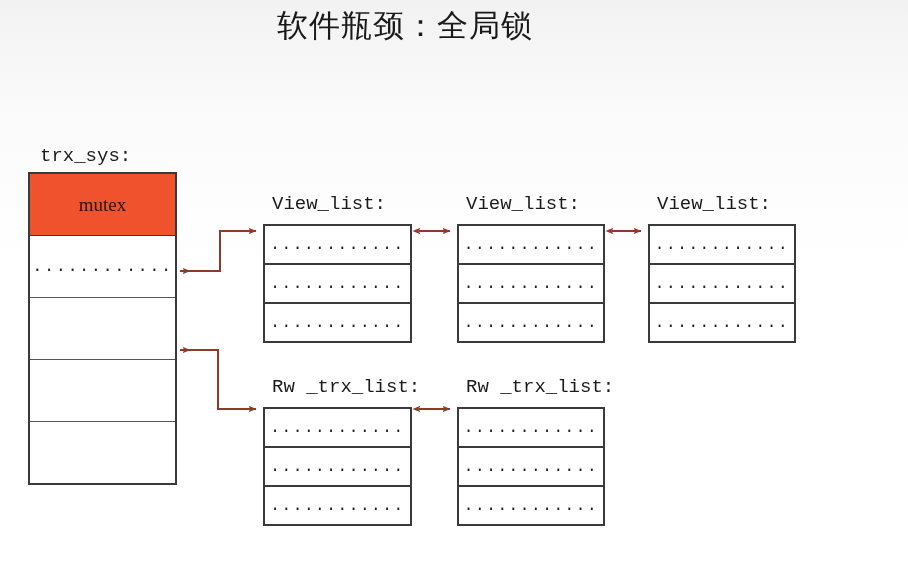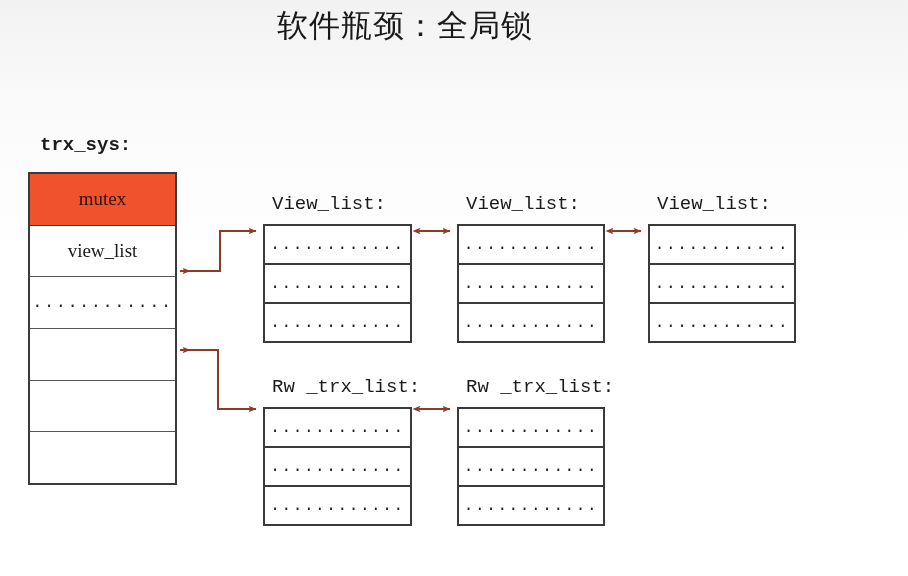--- a/index.html
+++ b/index.html
@@ -84,32 +84,31 @@
   }
   .listbox .cell:last-child { border-bottom: none; }
 
   
   .conn {
     position: absolute;
     pointer-events: none;
   }
   .conn svg { display: block; overflow: visible; }
 
-  #trx-sys-label { left: 40px; top: 134px; font-weight: bold; }
+  #trx-sys-label { left: 40px; top: 145px; }
 </style>
 </head>
 <body>
 
 <div id="slide-title">软件瓶颈：全局锁</div>
 
 <div class="box-label" id="trx-sys-label">trx_sys:</div>
 
 <div class="struct" id="trx-sys-box" style="left:28px; top:172px; width:149px; height:313px;">
   <div class="cell highlight">mutex</div>
-  <div class="cell">view_list</div>
   <div class="cell dots">............</div>
   <div class="cell"></div>
   <div class="cell"></div>
   <div class="cell"></div>
 </div>
 
 <div class="box-label" style="left:272px; top:193px;">View_list:</div>
 <div class="struct listbox" style="left:263px; top:224px; width:149px; height:119px;">
   <div class="cell">............</div>
   <div class="cell">............</div>

